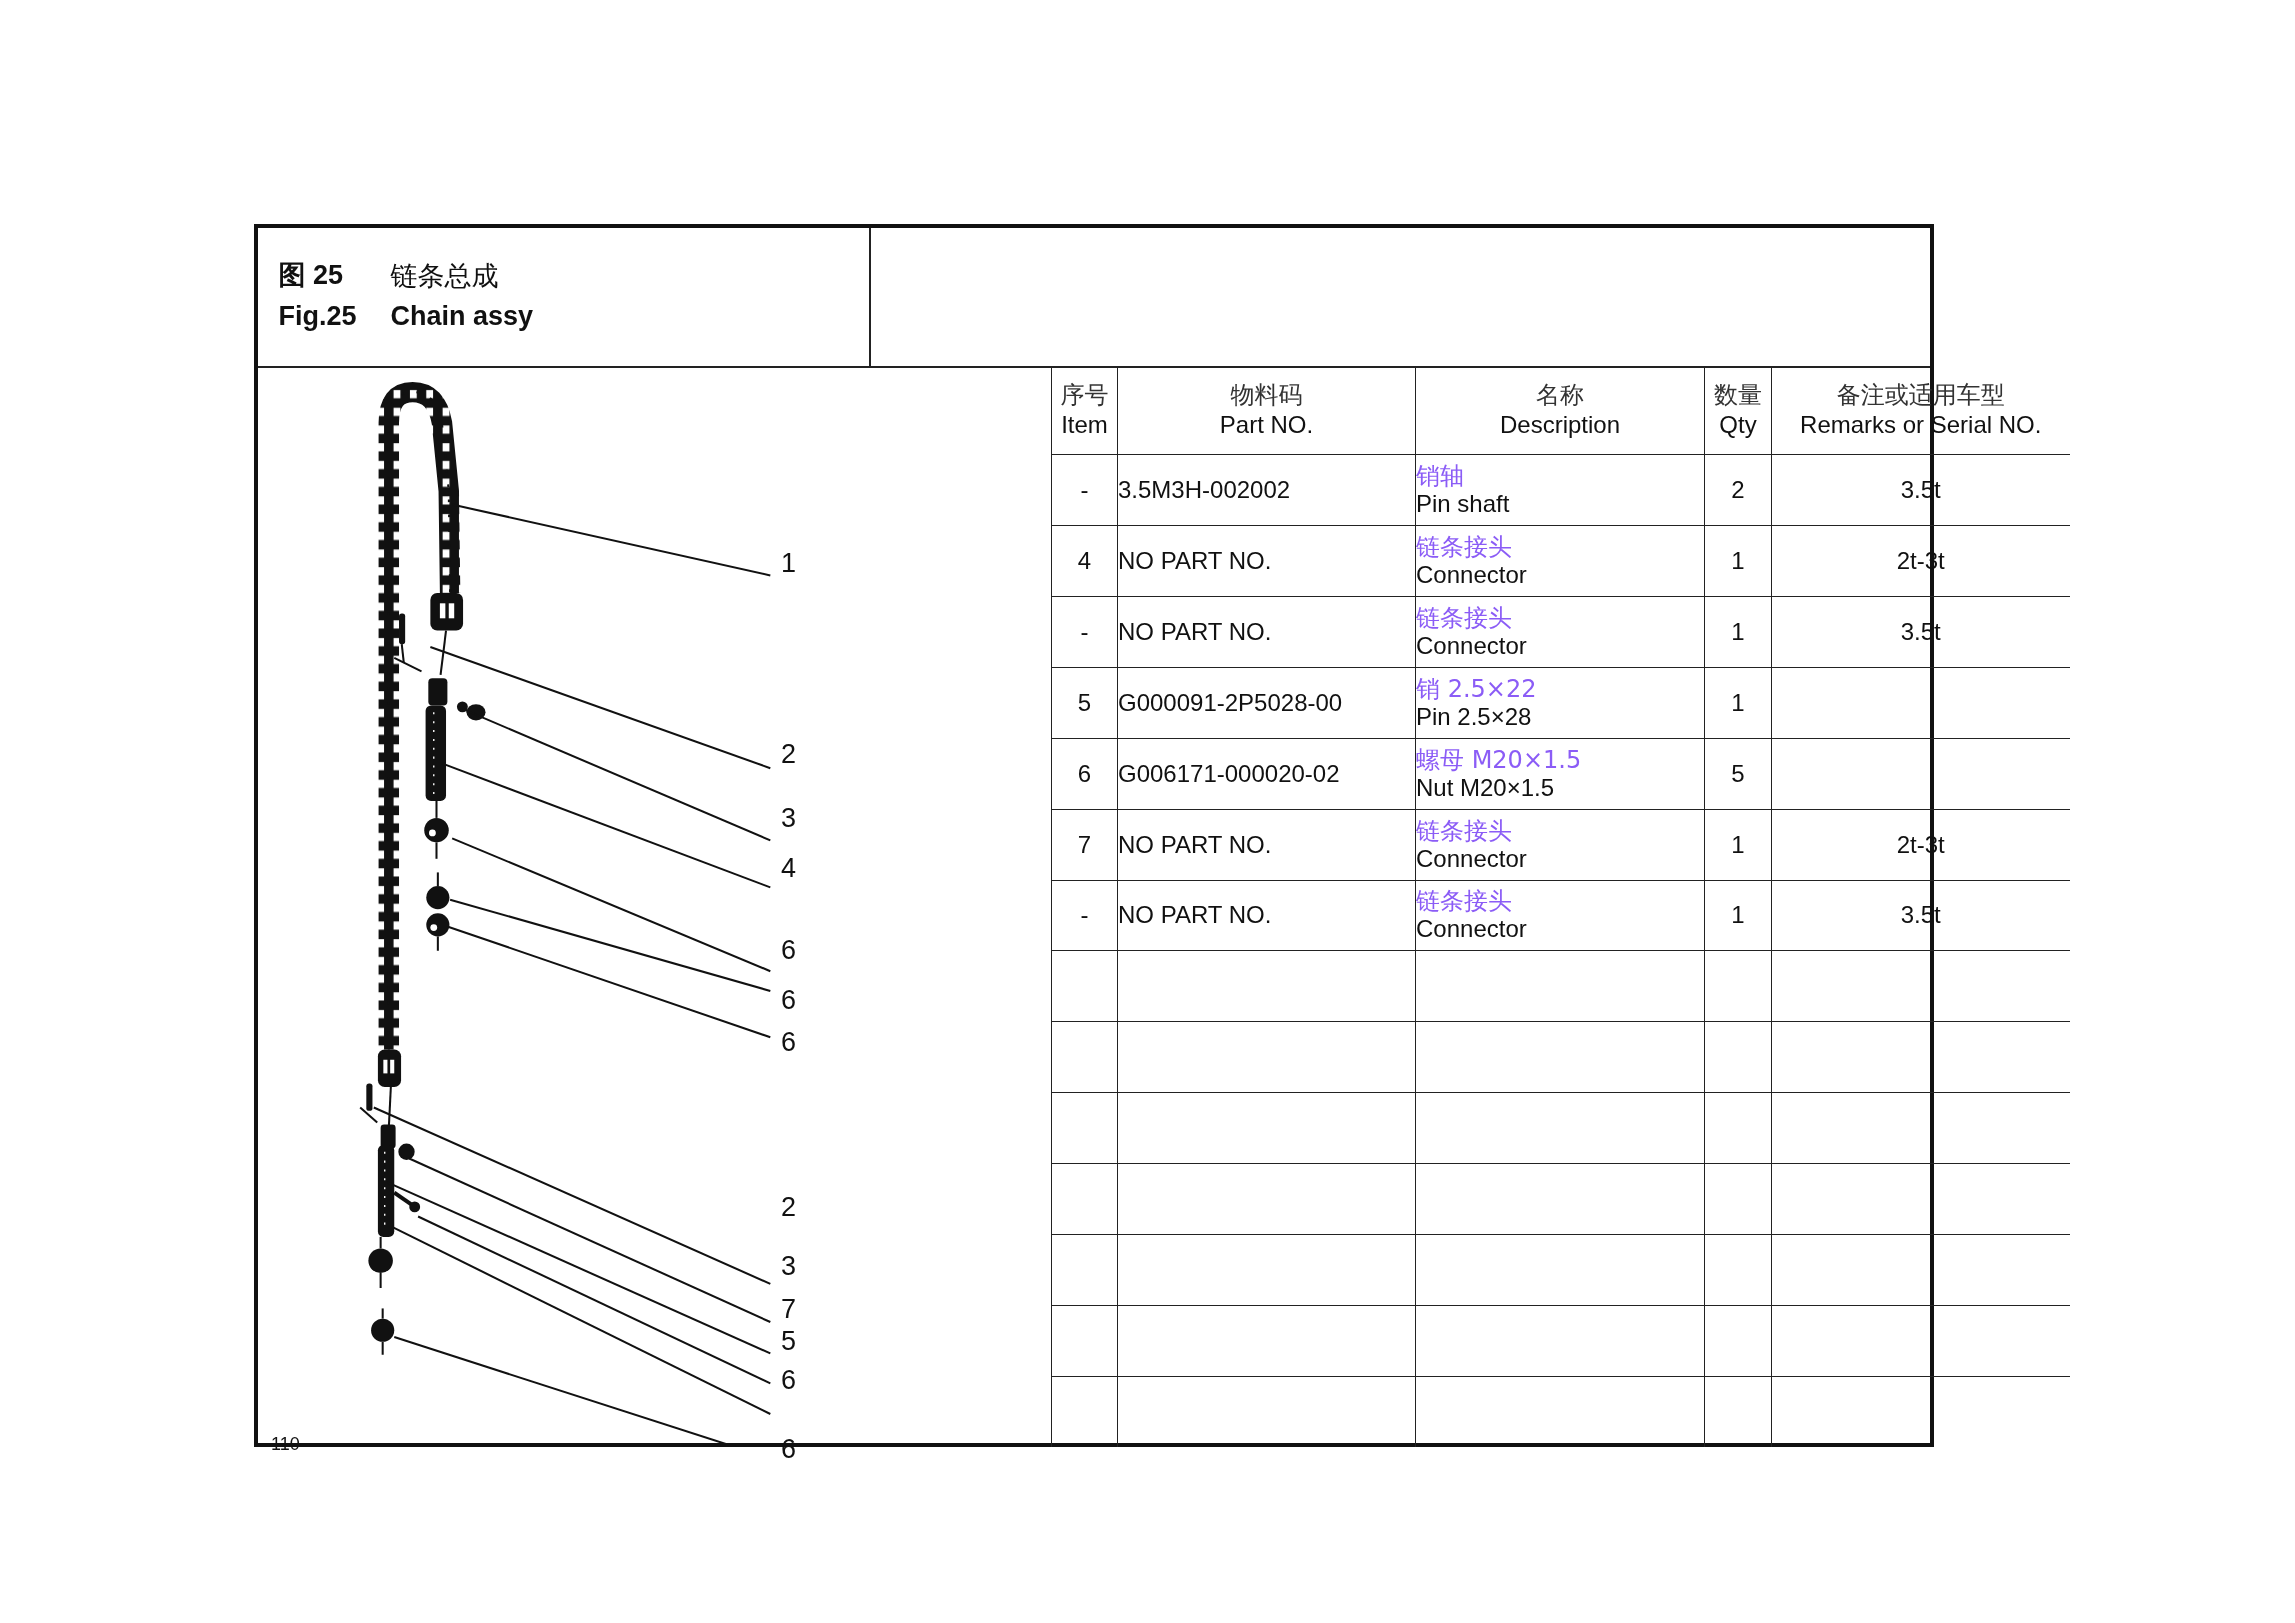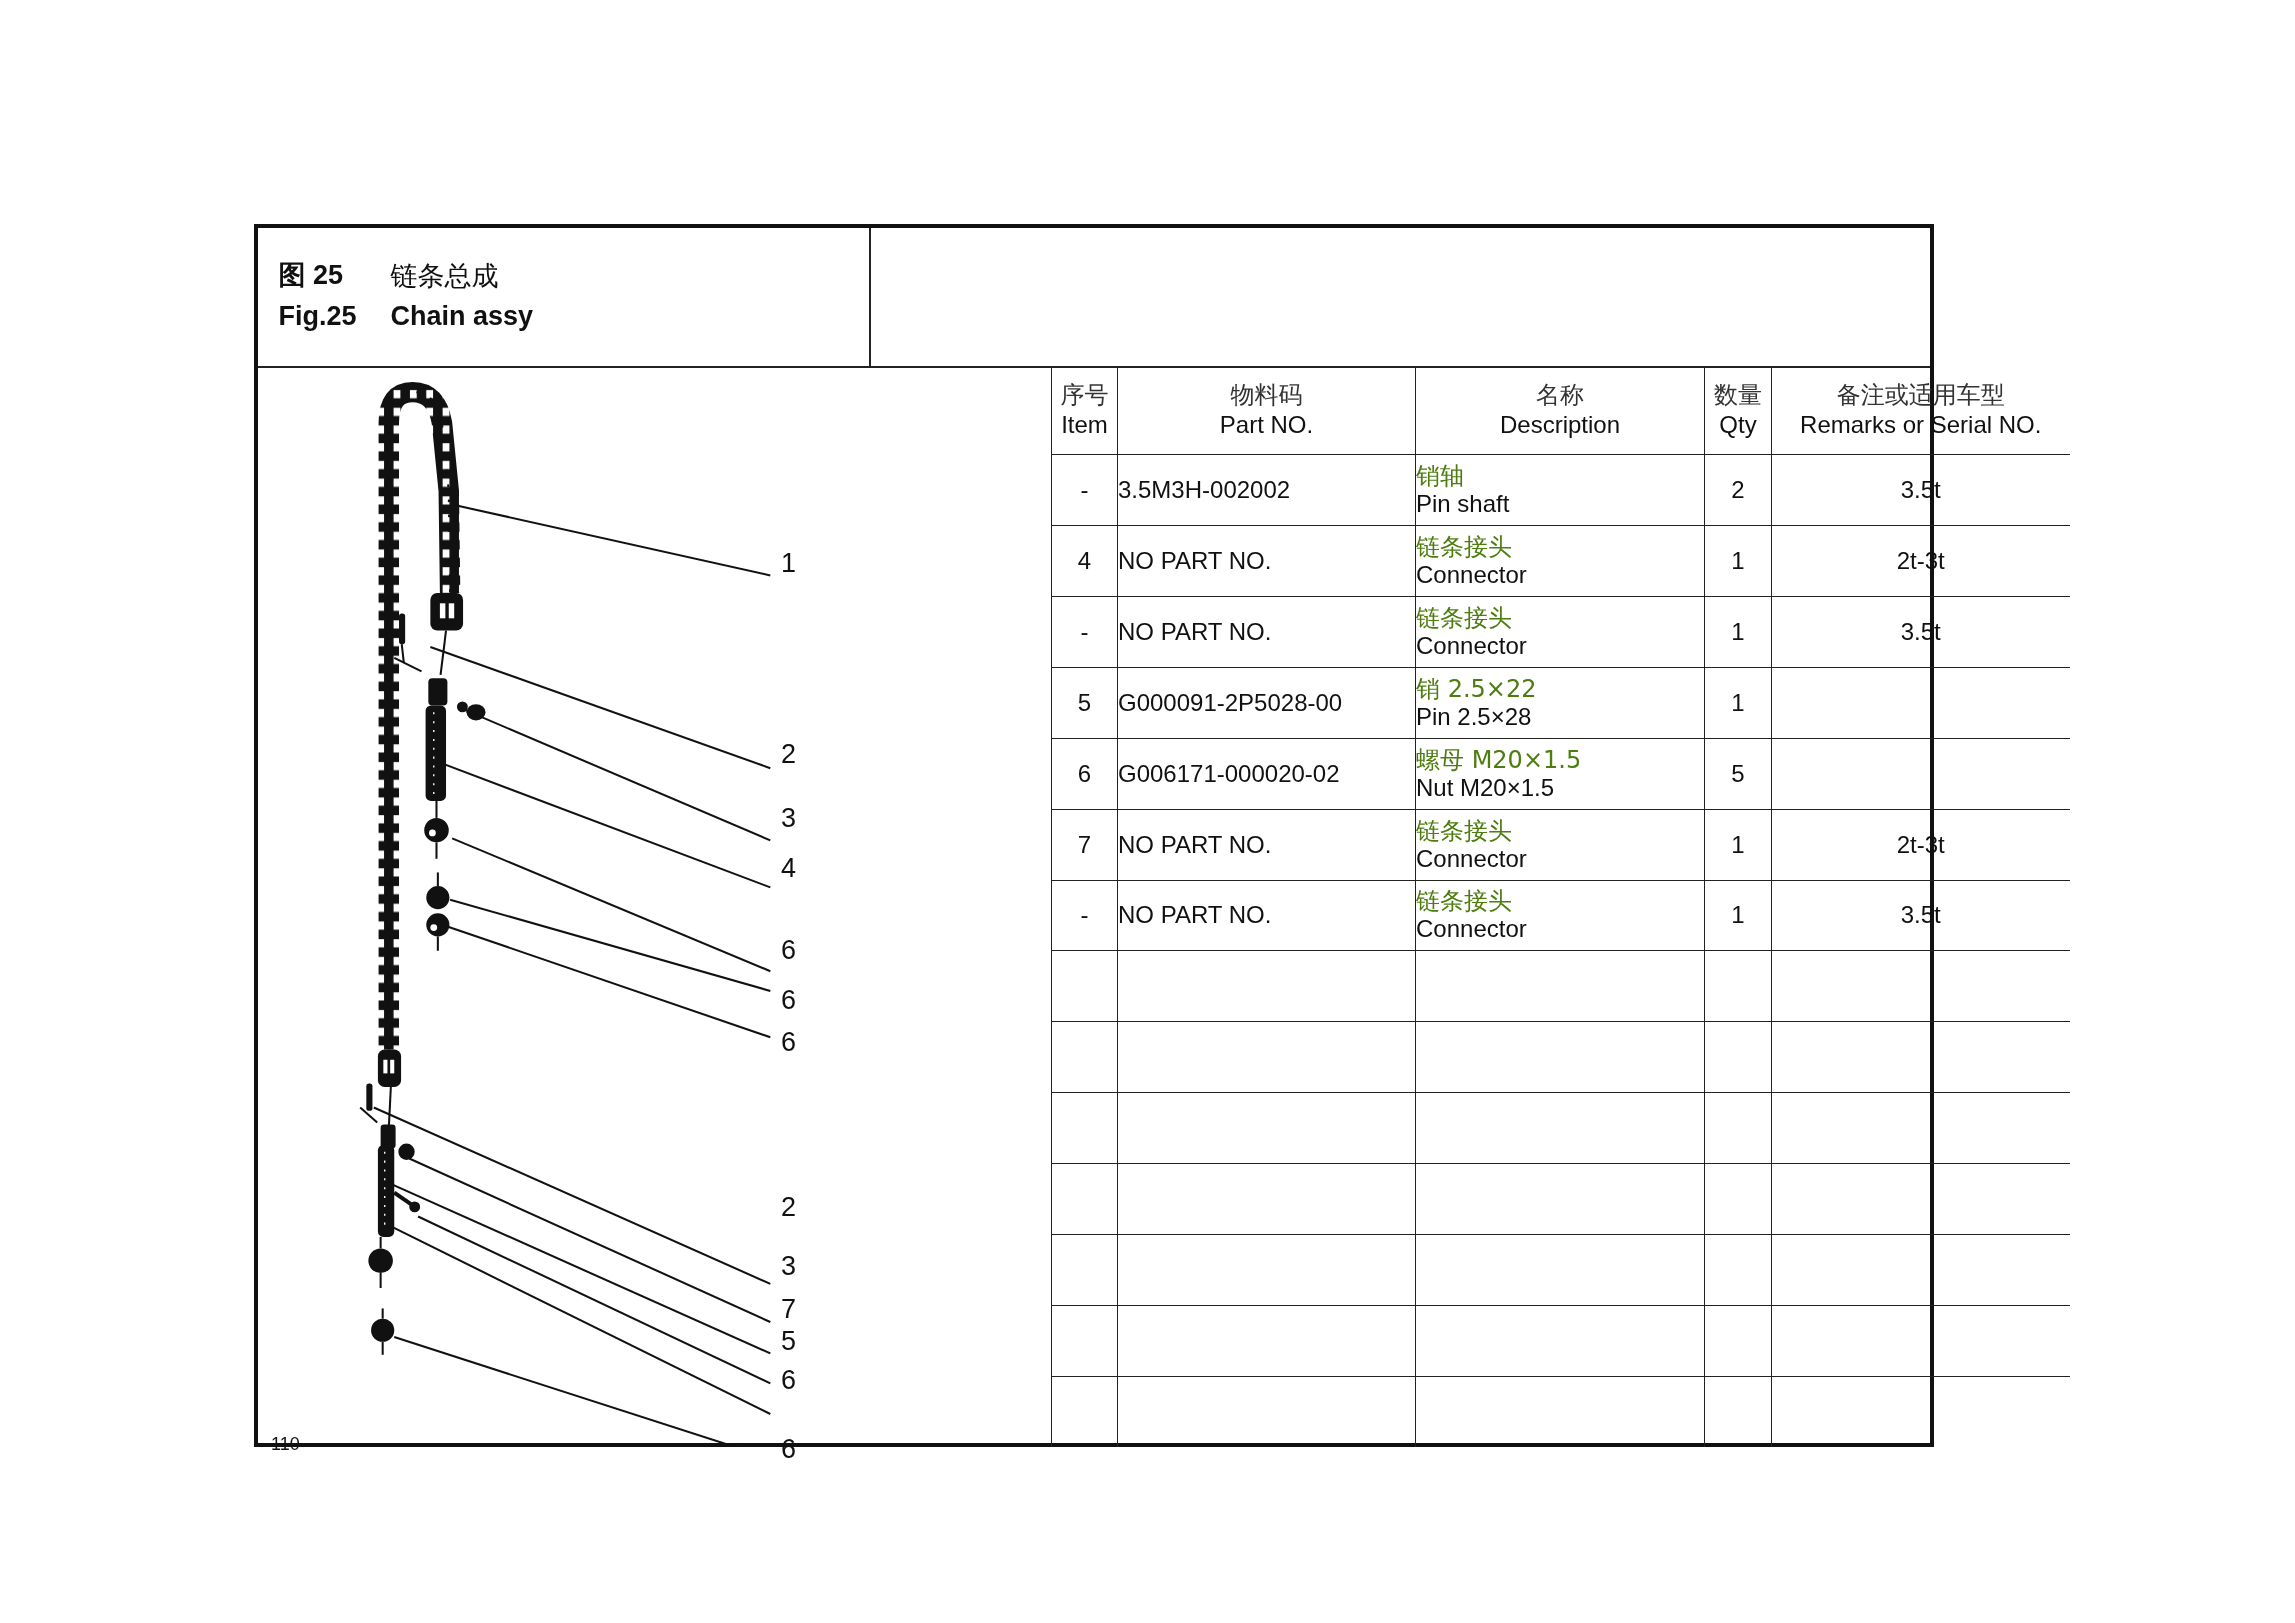--- a/index.html
+++ b/index.html
@@ -39,21 +39,21 @@
     }
     table.parts tr:first-child th { border-top: none; }
     table.parts tr:last-child td { border-bottom: none; }
     table.parts th:last-child, table.parts td:last-child { border-right: none; text-align: center; }
     table.parts th { text-align: center; vertical-align: middle; height: 80px; }
     table.parts th .cn { display: block; font-family: Liberation Mono, monospace; color: #333; }
     table.parts td { height: 65px; vertical-align: middle; }
     td.c-item, td.c-qty, td.c-rem { text-align: center; }
     td.c-part { padding-left: 15px; }
     td.c-desc { padding-left: 15px; }
-    td.c-desc .cn { display: block; font-family: "DejaVu Sans", sans-serif; color: #4d7c0f; }
+    td.c-desc .cn { display: block; font-family: "DejaVu Sans", sans-serif; color: #8b5cf6; }
     td.c-desc .en { display: block; }
 
     .page-number { position: absolute; left: 271px; top: 1434px; font-size: 18px; }
   </style>
 </head>
 <body>
 
 <div class="frame">
   <div class="fig-title">
     <div class="row">

